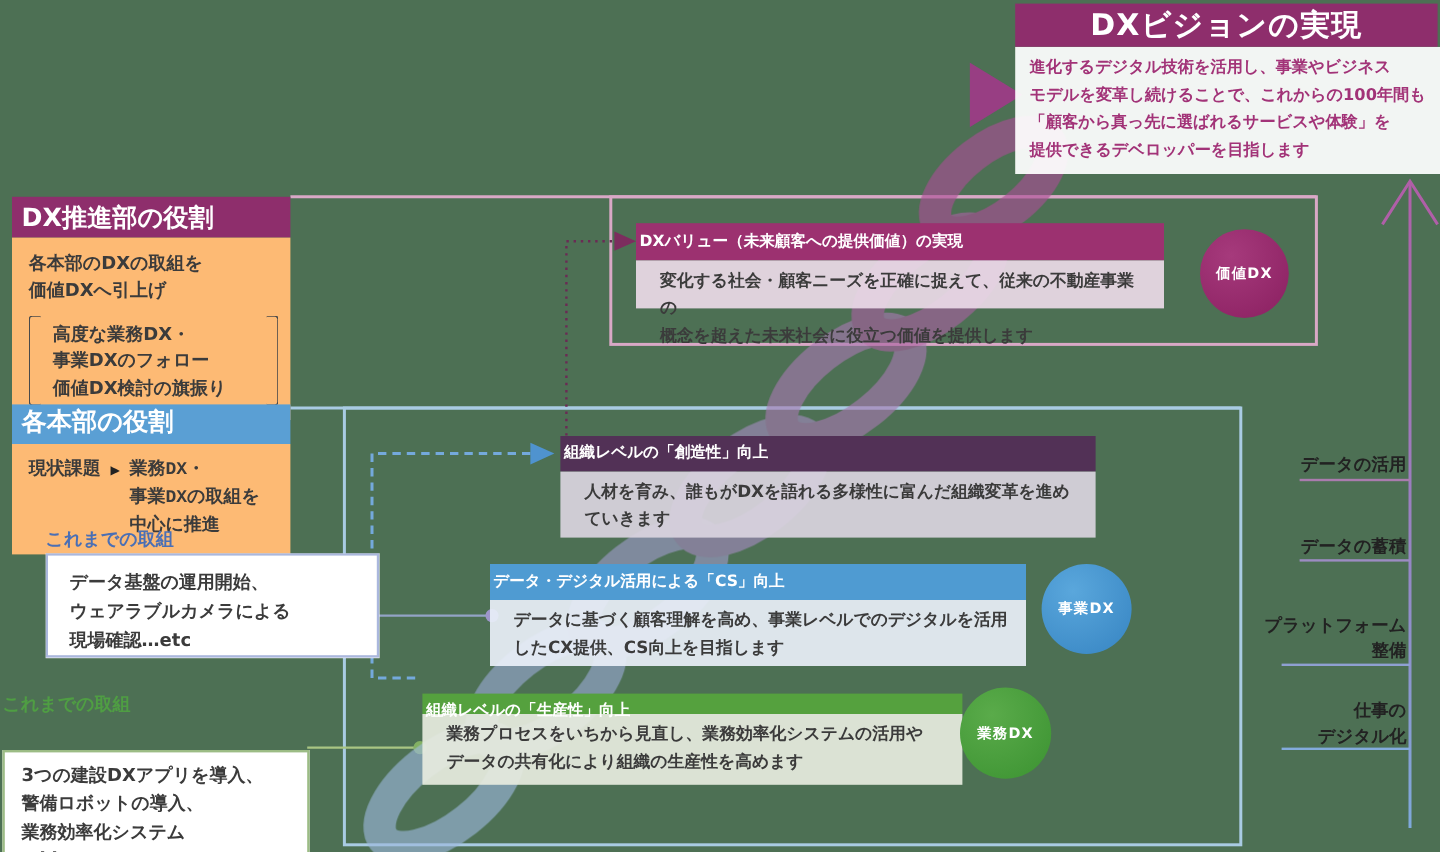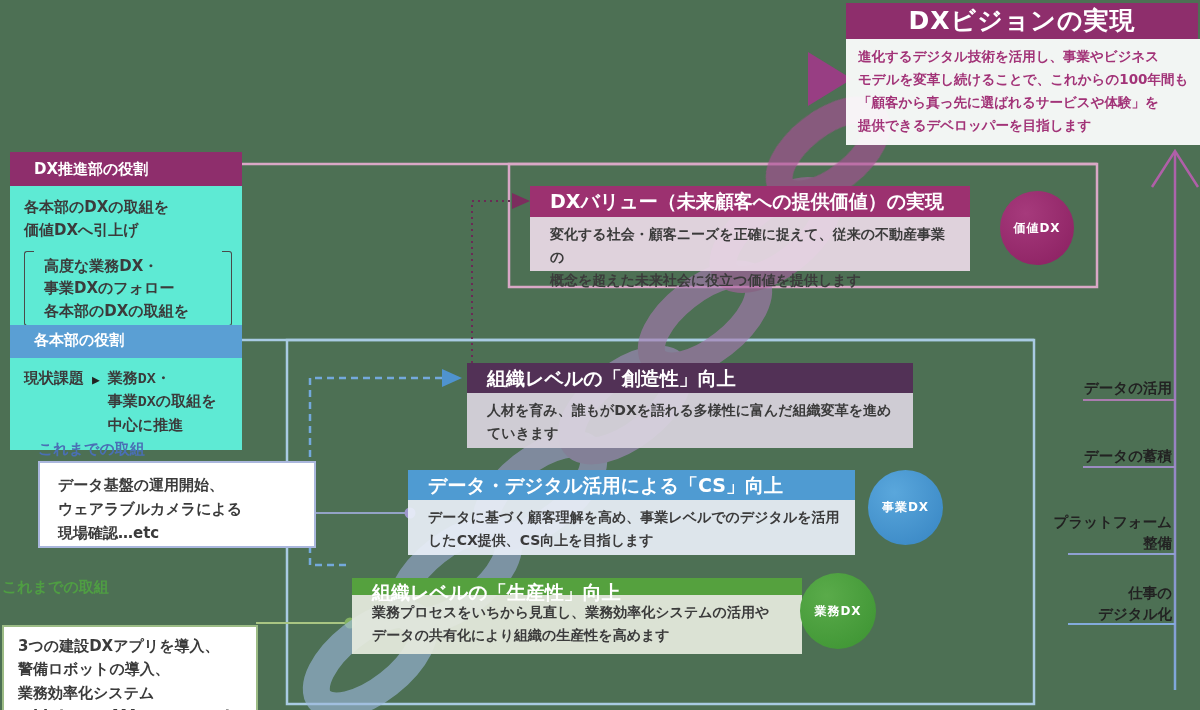--- a/index.html
+++ b/index.html
@@ -9,36 +9,36 @@
   svg{position:absolute;left:0;top:0;}
   
   .hdr{color:#fff;font-weight:bold;box-sizing:border-box;}
   
   .vision-hdr{left:846px;top:3px;width:352px;height:36px;background:#8e2e6c;
     font-size:25px;text-align:center;line-height:36px;letter-spacing:1px;}
   .vision-body{left:846px;top:39px;width:352px;height:94px;background:rgba(255,255,255,0.93);
     color:#a23378;font-weight:bold;font-size:13.5px;line-height:1.7;padding:6px 10px 6px 12px;}
   
   .role{width:232px;}
-  .role .hdr{height:34px;font-size:15px;line-height:34px;padding-left:24px;}
-  .role .body{background:#5eead4;color:#3b3b3b;font-weight:bold;font-size:15px;line-height:1.55;
+  .role .hdr{height:34px;font-size:21px;line-height:34px;padding-left:8px;margin-top:12px;}
+  .role .body{background:#fdba74;color:#3b3b3b;font-weight:bold;font-size:15px;line-height:1.55;
     padding:10px 10px 12px 14px;box-sizing:border-box;}
   .bracket-wrap{position:relative;margin-top:8px;padding:4px 14px;font-size:15px;line-height:1.5;}
   .bracket{position:absolute;top:0;bottom:0;width:9px;}
   .bracket.l{left:0;border-left:1.5px solid #4a4a4a;border-top:1.5px solid #4a4a4a;border-bottom:1.5px solid #4a4a4a;border-radius:3px 0 0 3px;}
   .bracket.r{right:0;border-right:1.5px solid #4a4a4a;border-top:1.5px solid #4a4a4a;border-bottom:1.5px solid #4a4a4a;border-radius:0 3px 3px 0;}
   .task-row{display:flex;gap:8px;align-items:flex-start;}
   .task-arrow{font-size:13px;padding-top:3px;color:#222;}
   
   .past-label{font-size:15px;font-weight:bold;}
   .past-box{background:#fff;box-sizing:border-box;font-size:15px;font-weight:bold;color:#3b3b3b;
     line-height:1.6;white-space:pre-line;}
   
   .bar{box-sizing:border-box;}
-  .bar .hdr{font-size:19px;padding-left:20px;}
+  .bar .hdr{font-size:13px;padding-left:3px;}
   .bar .bd{font-size:14px;font-weight:bold;color:#3b3b3b;line-height:1.65;padding:6px 12px 6px 20px;
     box-sizing:border-box;white-space:pre-line;}
   
   .circle{border-radius:50%;color:#fff;font-weight:bold;font-size:12px;display:flex;
     align-items:center;justify-content:center;letter-spacing:1px;}
   
   .ladder-label{width:140px;text-align:right;font-size:14.5px;font-weight:bold;color:#222;
     line-height:1.45;white-space:pre-line;}
   .tick{height:2px;}
 </style>
@@ -90,21 +90,21 @@
   <div class="abs role" style="left:10px;top:152px;">
     <div class="hdr" style="background:#8e2e6c;">DX推進部の役割</div>
     <div class="body">
       <div style="white-space:pre-line;">各本部のDXの取組を
 価値DXへ引上げ</div>
       <div class="bracket-wrap">
         <span class="bracket l"></span>
         <span class="bracket r"></span>
         <div style="white-space:pre-line;padding-left:6px;">高度な業務DX・
 事業DXのフォロー
-各本部のDXの取組を</div>
+価値DX検討の旗振り</div>
       </div>
     </div>
   </div>
 
   <div class="abs role" style="left:10px;top:325px;font-family:Liberation Mono, monospace;">
     <div class="hdr" style="background:#5a9fd4;height:33px;line-height:33px;">各本部の役割</div>
     <div class="body">
       <div class="task-row">
         <span>現状課題</span>
         <span class="task-arrow">▶</span>
@@ -121,21 +121,21 @@
 現場確認…etc</div>
 
   <div class="abs past-label" style="left:2px;top:578px;color:#4f9e43;">これまでの取組</div>
   <div class="abs past-box" style="left:2px;top:625px;width:256px;height:103px;border:2px solid #9cbc85;padding:8px 8px 8px 14px;line-height:1.55;">3つの建設DXアプリを導入、
 警備ロボットの導入、
 業務効率化システム
 （kintone、MAツール）…etc</div>
 
   <div class="abs bar" style="left:530px;top:186px;width:440px;">
     <div class="hdr" style="background:#9c3170;height:31px;line-height:31px;">DXバリュー（未来顧客への提供価値）の実現</div>
-    <div class="bd" style="background:rgba(236,218,232,0.92);height:54px;">変化する社会・顧客ニーズを正確に捉えて、従来の不動産事業の
+    <div class="bd" style="background:rgba(236,218,232,0.92);height:40px;">変化する社会・顧客ニーズを正確に捉えて、従来の不動産事業の
 概念を超えた未来社会に役立つ価値を提供します</div>
   </div>
 
   <div class="abs bar" style="left:467px;top:363px;width:446px;">
     <div class="hdr" style="background:#523156;height:30px;line-height:30px;">組織レベルの「創造性」向上</div>
     <div class="bd" style="background:rgba(218,212,224,0.92);height:55px;">人材を育み、誰もがDXを語れる多様性に富んだ組織変革を進め
 ていきます</div>
   </div>
 
   <div class="abs bar" style="left:408px;top:470px;width:447px;">

